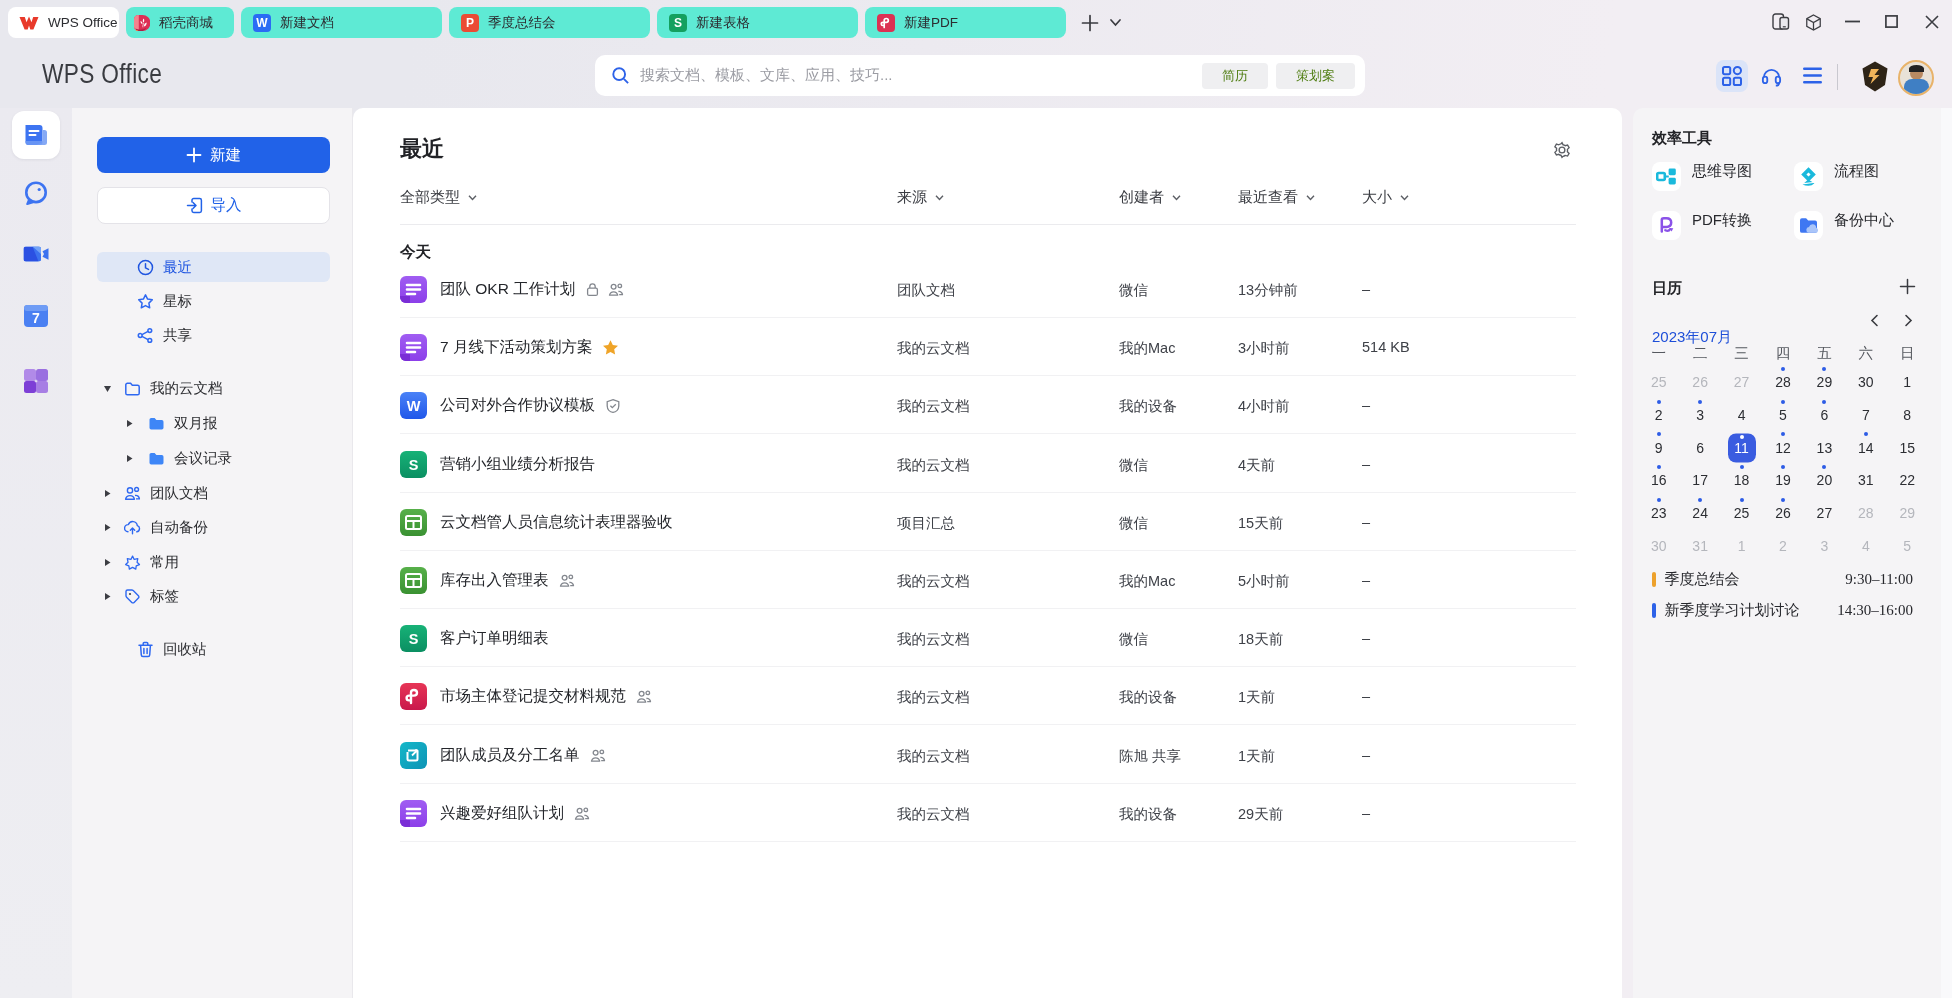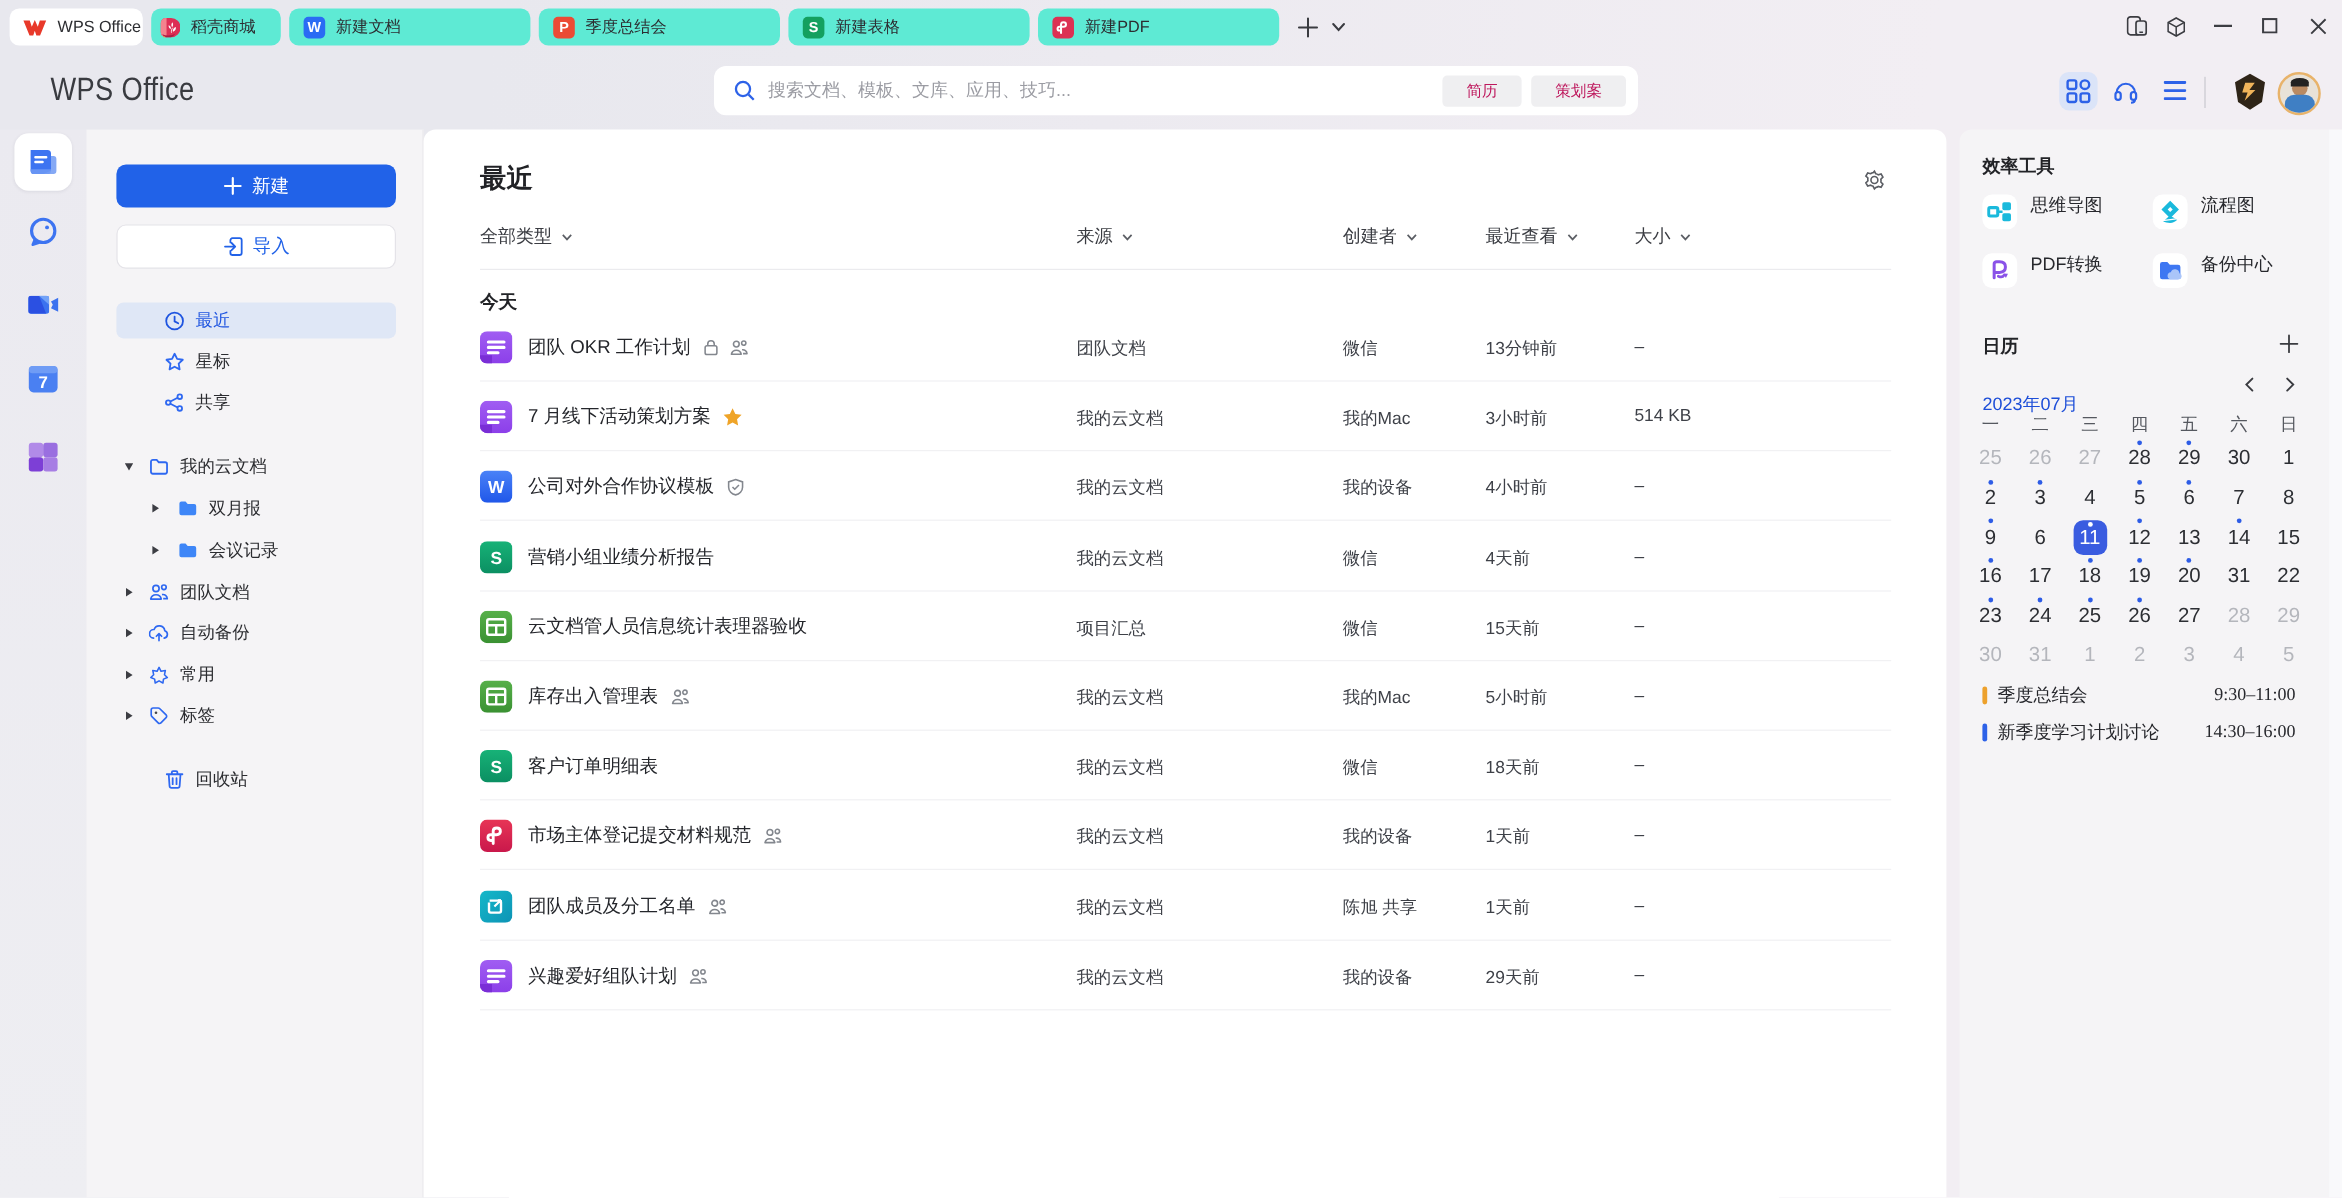--- a/index.html
+++ b/index.html
@@ -11,21 +11,21 @@
 .tab { display:flex; align-items:center; gap:9px; padding:0 12px; border-radius:8px; background:#5eead4; font-size:13.5px; color:#2c2d31; white-space:nowrap; }
 .tab.active { background:#ffffff; }
 .tab.wide { width:201px; }
 .tab .ticon { width:18px; height:18px; flex:0 0 auto; border-radius:4px; position:relative; }
 .tabplus { display:flex; align-items:center; margin-left:8px; gap:10px; }
 .wicon { display:flex; align-items:center; justify-content:center; color:#fff; font-weight:700; font-size:12px; font-family:"Liberation Sans",sans-serif; }
 
 .logo { position:absolute; left:42px; top:59px; font-size:27px; font-weight:400; letter-spacing:0.4px; color:#393b40; transform:scaleX(0.84); transform-origin:left center; white-space:nowrap; }
 .search { position:absolute; left:595px; top:55px; width:770px; height:41px; background:#fff; border-radius:10px; display:flex; align-items:center; padding:0 10px 0 16px; }
 .search .ph { color:#9b9ca3; font-size:15px; margin-left:10px; flex:1; }
-.stag { background:#efeff1; color:#be185d; border-radius:4px; font-size:13px; padding:4px 20px; margin-left:8px; }
+.stag { background:#efeff1; color:#4d7c0f; border-radius:4px; font-size:13px; padding:4px 20px; margin-left:8px; }
 
 .rail { position:absolute; left:0; top:108px; width:72px; bottom:0; background:linear-gradient(180deg,#ebeaf0 0%,#eeeef2 100%); }
 .sidebar { position:absolute; left:72px; top:108px; width:281px; bottom:0; background:#f5f4f6; border-right:1px solid #e9e8ec; }
 .main { position:absolute; left:353px; top:108px; width:1269px; bottom:0; background:#ffffff; border-radius:10px 10px 0 0; }
 .rpanel { position:absolute; left:1633px; top:108px; right:0; bottom:0; background:#f5f4f6; border-radius:10px 0 0 0; }
 
 .railitem { position:absolute; left:50%; transform:translateX(-50%); }
 .railactive { position:absolute; left:12px; top:3px; width:48px; height:48px; background:#fff; border-radius:12px; box-shadow:0 1px 3px rgba(40,40,60,.08); }
 
 .btnnew { position:absolute; left:25px; top:29px; width:233px; height:36px; background:#2162e8; border-radius:8px; color:#fff; font-size:15.5px; display:flex; align-items:center; justify-content:center; gap:8px; }
@@ -52,21 +52,21 @@
 .row .c2 { position:absolute; left:766px; top:21px; font-size:14.5px; color:#3e4148; }
 .row .c3 { position:absolute; left:885px; top:21px; font-size:14.5px; color:#3e4148; }
 .row .c4 { position:absolute; left:1009px; top:21px; font-size:14.5px; color:#3e4148; }
 .row .rline { position:absolute; left:47px; right:46px; bottom:0; border-top:1px solid #f1f1f3; }
 
 .rp-h { font-size:15px; font-weight:700; color:#222327; }
 .toolbtn { position:absolute; display:flex; gap:11px; font-size:15px; color:#27282d; }
 .toolbtn .tbic { width:29px; height:29px; background:#fff; border-radius:8px; display:flex; align-items:center; justify-content:center; }
 .cal { position:absolute; left:5px; width:290px; top:233px; }
 .calrow { display:flex; }
-.calcell { width:41.43px; text-align:center; position:relative; font-size:17px; color:#2c2e33; height:32.7px; display:flex; align-items:center; justify-content:center; }
+.calcell { width:41.43px; text-align:center; position:relative; font-size:14px; color:#2c2e33; height:32.7px; display:flex; align-items:center; justify-content:center; }
 .calcell.dim { color:#b4b6bc; }
 .calcell .dot { position:absolute; top:1px; left:50%; transform:translateX(-50%); width:4px; height:4px; border-radius:50%; background:#2d5ce6; }
 .calcell.sel .selbg { position:absolute; left:50%; top:50%; transform:translate(-50%,-50%); width:28px; height:29px; background:#3a5ce0; border-radius:8px; }
 .calcell.sel span { position:relative; color:#fff; }
 .calcell.sel .wdot { position:absolute; top:4px; left:50%; transform:translateX(-50%); width:4px; height:4px; border-radius:50%; background:#fff; z-index:2; }
 .evt { position:absolute; left:19px; right:39px; display:flex; align-items:center; font-size:15px; color:#26272c;font-family:Liberation Serif, serif; }
 .evt .bar { width:3.5px; height:15px; border-radius:2px; margin-right:9px; }
 .evt .time { margin-left:auto; color:#27282d; }
 </style>
 </head>

